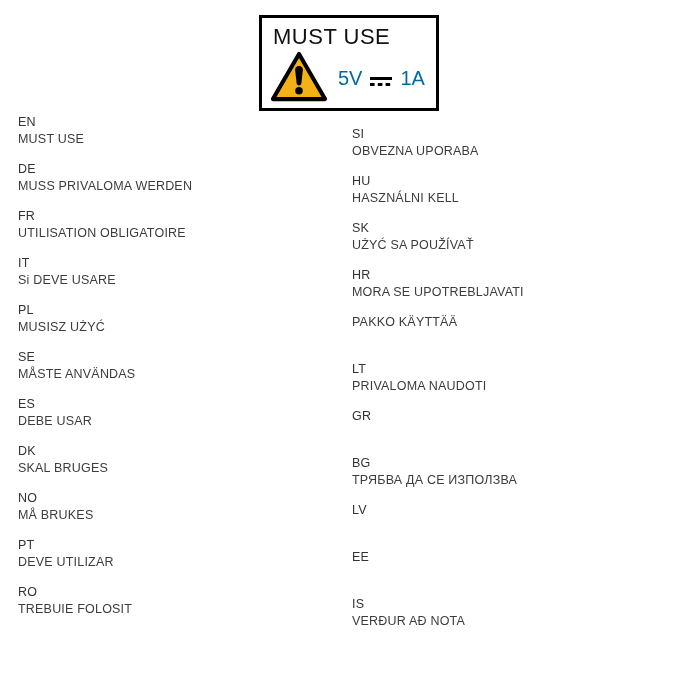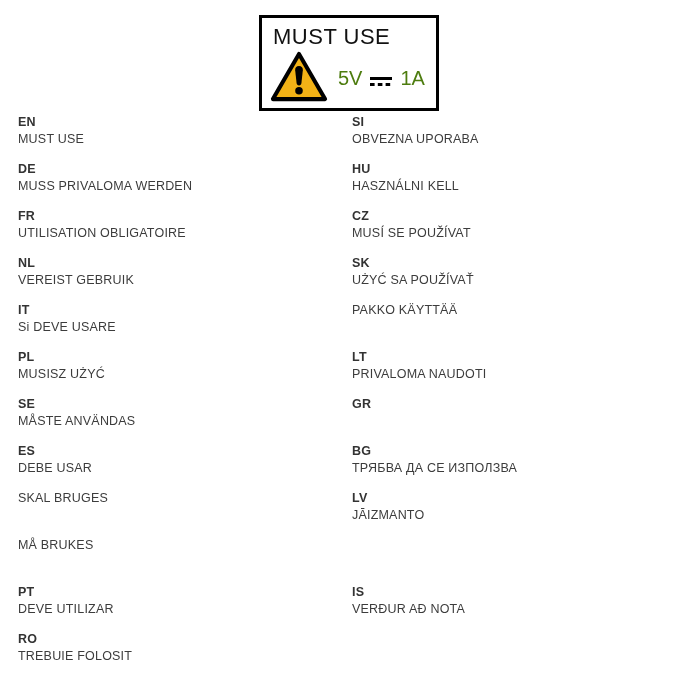--- a/index.html
+++ b/index.html
@@ -31,39 +31,39 @@
     display: flex;
     align-items: center;
     padding-left: 8px;
     margin-top: 1px;
   }
   .tri-icon { display: block; }
   .power-spec {
     display: flex;
     align-items: center;
     font-size: 20px;
-    color: #4d7c0f;
+    color: #0369a1;
     margin-left: 10px;
     white-space: nowrap;
   }
   .dc-symbol { margin: 4px 7px 0 7px; display: block; }
 
   
   .columns {
     position: absolute;
     top: 114px; left: 0;
     width: 700px;
     display: flex;
   }
   .col { display: flex; flex-direction: column; }
   .col-left  { position: absolute; left: 18px;  top: 0; width: 320px; }
-  .col-right { position: absolute; left: 352px; top: 0; width: 340px; }
+  .col-right { position: absolute; left: 352px; top: 12px; width: 340px; }
   .entry { height: 34px; margin-bottom: 13px; }
   .code {
-    font-weight: bold;
+    font-weight: normal;
     font-size: 12.5px;
     line-height: 17px;
     color: #333;
     letter-spacing: 0.2px;
   }
   .text {
     font-size: 12.5px;
     line-height: 17px;
     color: #3c3c3c;
     letter-spacing: 0.2px;
@@ -109,24 +109,20 @@
         <div class="entry">
           <div class="code">DE</div>
           <div class="text">MUSS PRIVALOMA WERDEN</div>
         </div>
 
         <div class="entry">
           <div class="code">FR</div>
           <div class="text">UTILISATION OBLIGATOIRE</div>
         </div>
 
-        <div class="entry">
-          <div class="code">NL</div>
-          <div class="text">VEREIST GEBRUIK</div>
-        </div>
 
         <div class="entry">
           <div class="code">IT</div>
           <div class="text">Si DEVE USARE</div>
         </div>
 
         <div class="entry">
           <div class="code">PL</div>
           <div class="text">MUSISZ UŻYĆ</div>
         </div>
@@ -135,24 +131,26 @@
           <div class="code">SE</div>
           <div class="text">MÅSTE ANVÄNDAS</div>
         </div>
 
         <div class="entry">
           <div class="code">ES</div>
           <div class="text">DEBE USAR</div>
         </div>
 
         <div class="entry">
+          <div class="code">DK</div>
           <div class="text">SKAL BRUGES</div>
         </div>
 
         <div class="entry">
+          <div class="code">NO</div>
           <div class="text">MÅ BRUKES</div>
         </div>
 
         <div class="entry">
           <div class="code">PT</div>
           <div class="text">DEVE UTILIZAR</div>
         </div>
 
         <div class="entry">
           <div class="code">RO</div>
@@ -164,30 +162,30 @@
         <div class="entry">
           <div class="code">SI</div>
           <div class="text">OBVEZNA UPORABA</div>
         </div>
 
         <div class="entry">
           <div class="code">HU</div>
           <div class="text">HASZNÁLNI KELL</div>
         </div>
 
-        <div class="entry">
-          <div class="code">CZ</div>
-          <div class="text">MUSÍ SE POUŽÍVAT</div>
-        </div>
 
         <div class="entry">
           <div class="code">SK</div>
           <div class="text">UŻYĆ SA POUŽÍVAŤ</div>
         </div>
 
+        <div class="entry">
+          <div class="code">HR</div>
+          <div class="text">MORA SE UPOTREBLJAVATI</div>
+        </div>
 
         <div class="entry">
           <div class="text">PAKKO KÄYTTÄÄ</div>
         </div>
 
         <div class="entry">
           <div class="code">LT</div>
           <div class="text">PRIVALOMA NAUDOTI</div>
         </div>
 
@@ -195,24 +193,24 @@
           <div class="code">GR</div>
         </div>
 
         <div class="entry">
           <div class="code">BG</div>
           <div class="text">ТРЯБВА ДА СЕ ИЗПОЛЗВА</div>
         </div>
 
         <div class="entry">
           <div class="code">LV</div>
-          <div class="text">JĀIZMANTO</div>
-        </div>
-
-        <div class="entry">
+        </div>
+
+        <div class="entry">
+          <div class="code">EE</div>
         </div>
 
         <div class="entry">
           <div class="code">IS</div>
           <div class="text">VERÐUR AÐ NOTA</div>
         </div>
       </div>
   </div>
 
 </div>

